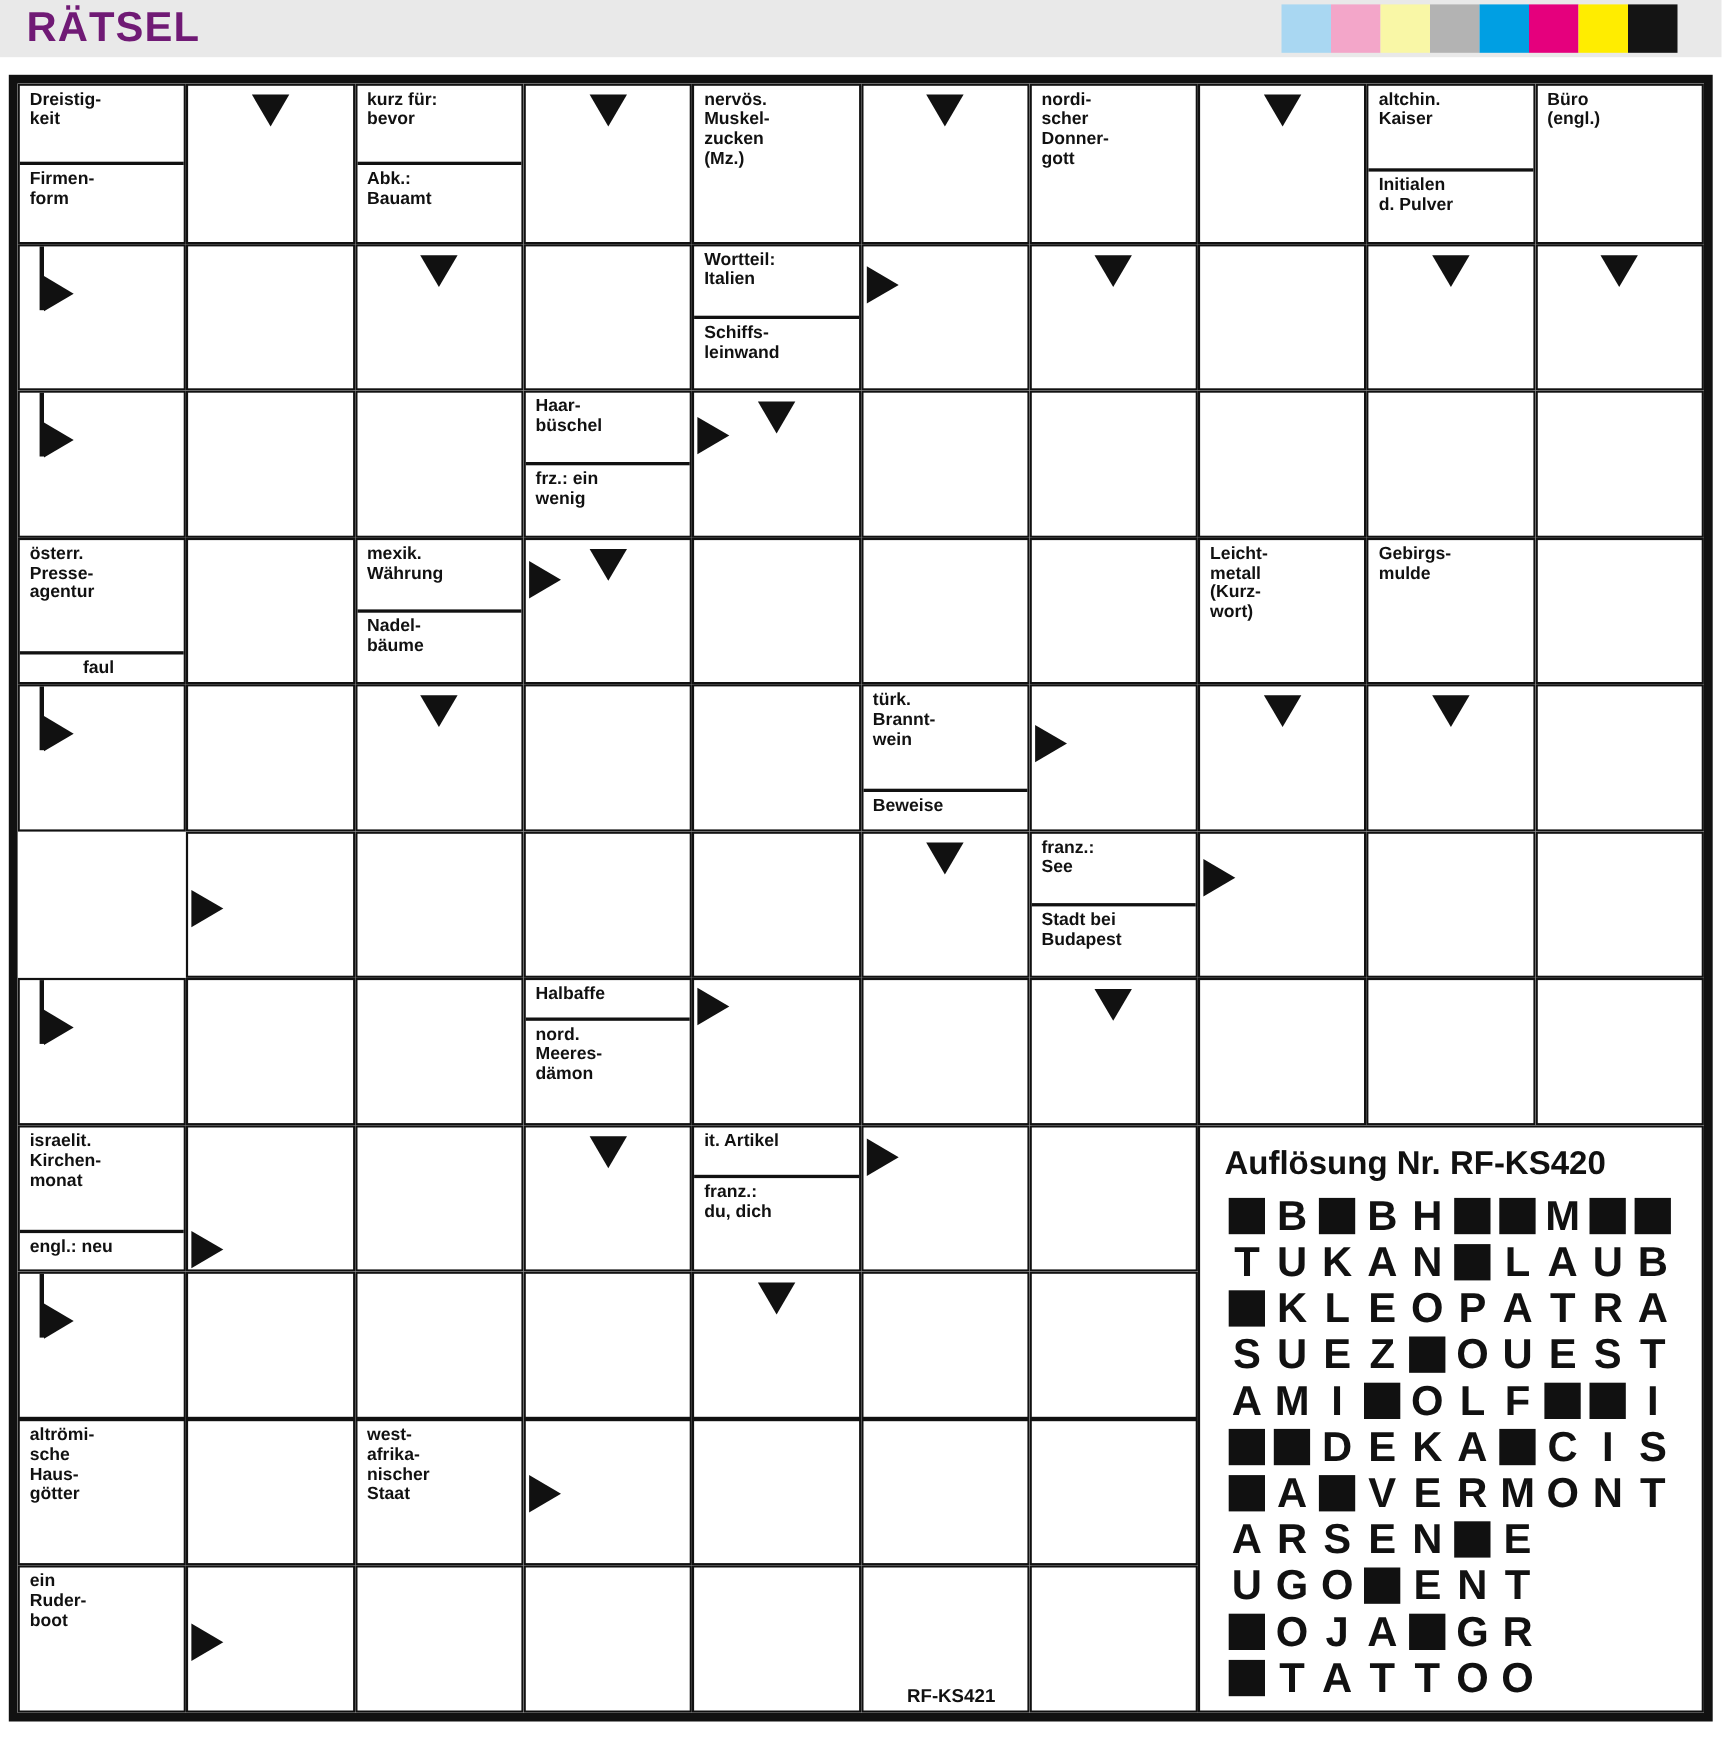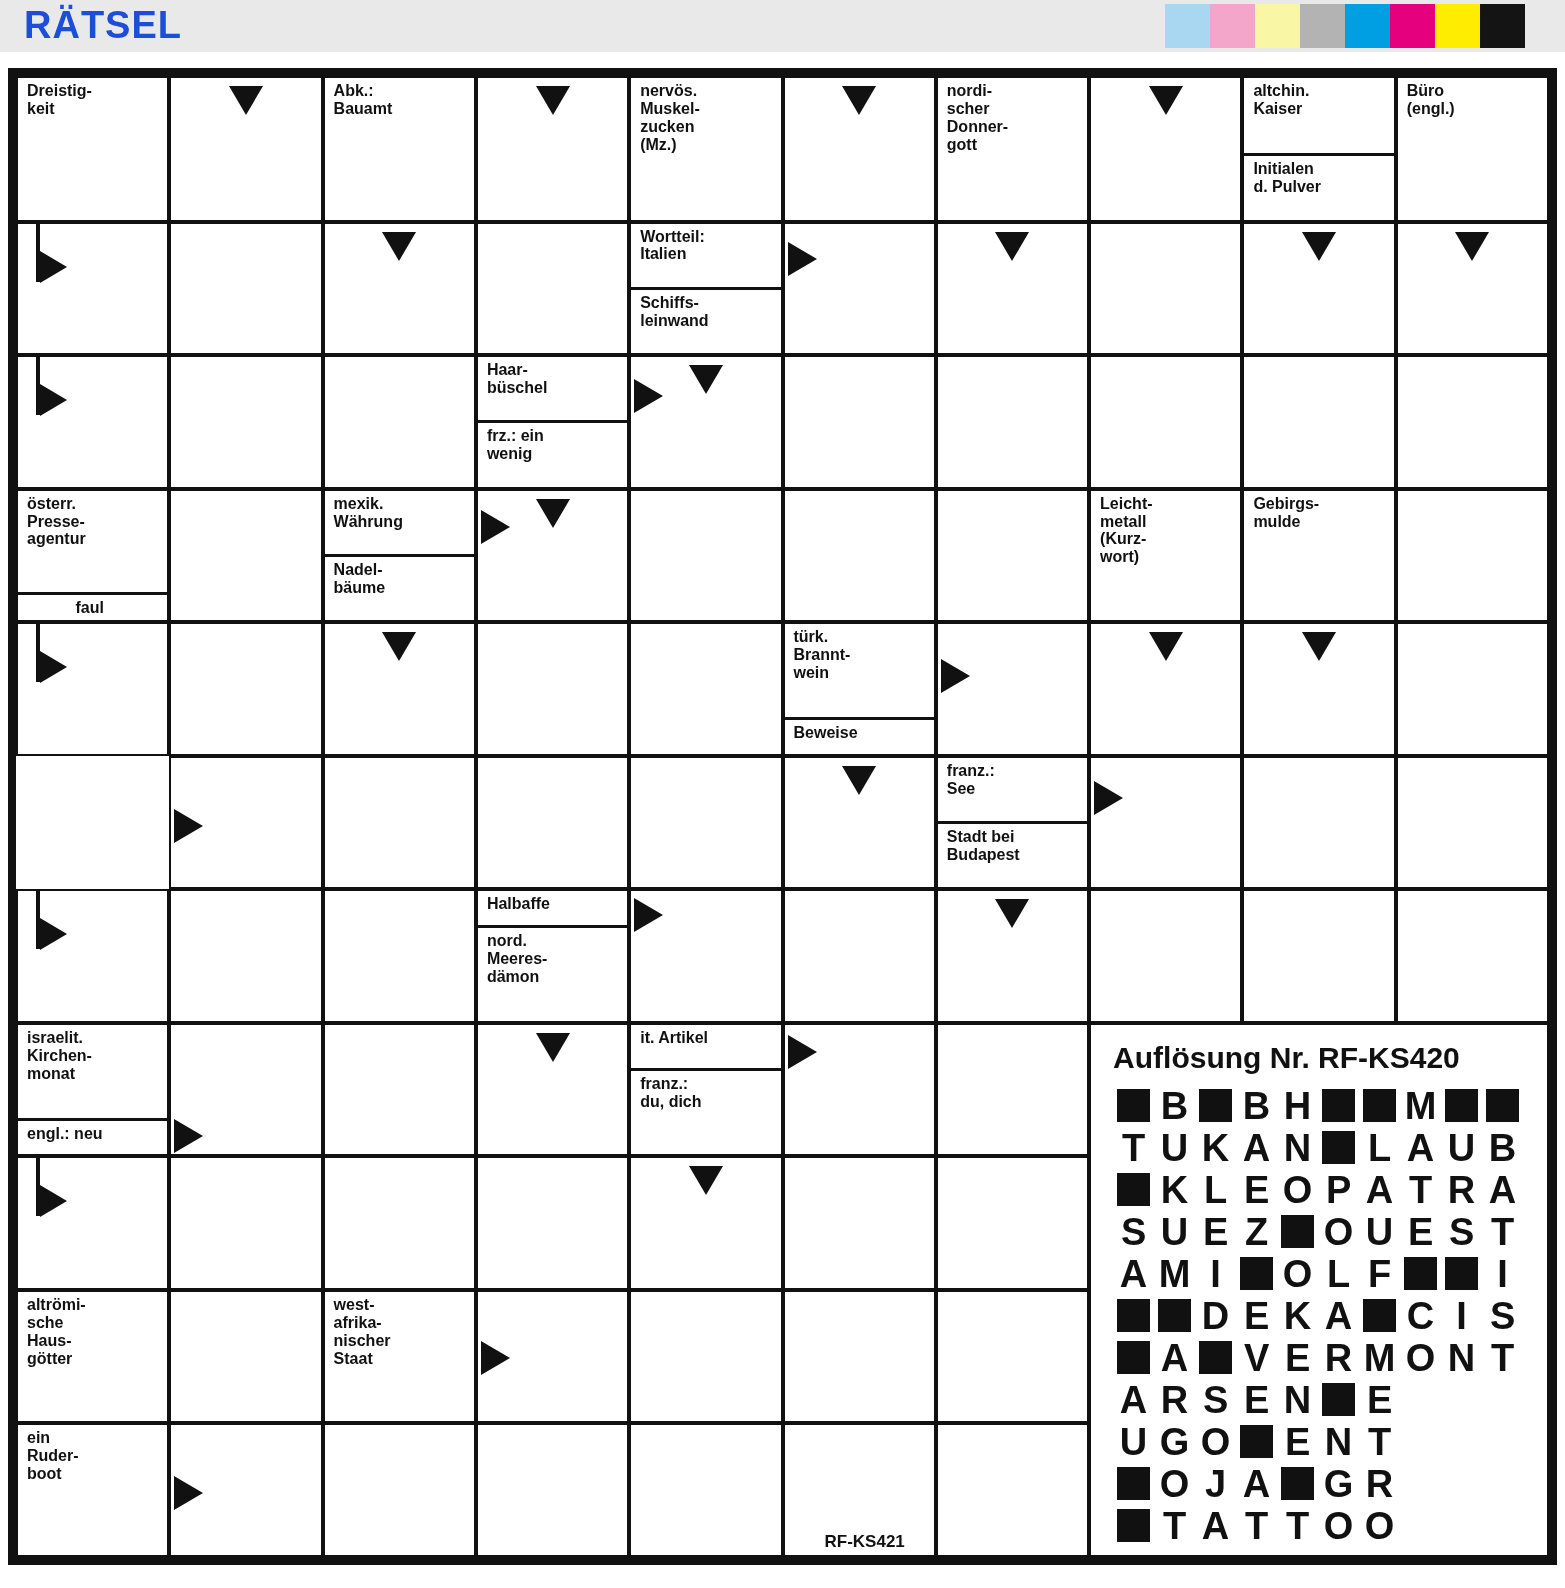--- a/index.html
+++ b/index.html
@@ -5,21 +5,21 @@
   * { box-sizing: border-box; }
   html,body { margin:0; padding:0; }
   body {
     width:1565px; height:1588px; background:#ffffff; position:relative;
     font-family:"Liberation Sans","DejaVu Sans",sans-serif; color:#111;
   }
   
   .header { position:absolute; top:0; left:0; width:1565px; height:52px; background:#e9e9e9; }
   .header-title {
     position:absolute; left:24px; top:4px; font-size:38px; font-weight:bold;
-    color:#1d4ed8; letter-spacing:1px;
+    color:#701a75; letter-spacing:1px;
   }
   .color-bars { position:absolute; right:40px; top:4px; display:flex; height:44px; }
   .color-swatch { width:45px; height:44px; }
 
   
   .puzzle {
     position:absolute; left:8px; top:68px; width:1549px; height:1497px;
     border:8px solid #111; background:#fff;
   }
   .grid {
@@ -253,25 +253,29 @@
             <div class="sol-cell">T</div>
             <div class="sol-cell">T</div>
             <div class="sol-cell">O</div>
             <div class="sol-cell">O</div>
           </div>
         </div>
     </div>
   <div class="cell clue" style="grid-area: 1 / 1;">
         <div class="part" style="flex-grow: 2;">Dreistig-
 keit</div>
+        <div class="part" style="flex-grow: 2;">Firmen-
+form</div>
       </div>
       <div class="cell" style="grid-area: 1 / 2;">
         <div class="arrow-down"></div>
       </div>
       <div class="cell clue" style="grid-area: 1 / 3;">
+        <div class="part" style="flex-grow: 2;">kurz für:
+bevor</div>
         <div class="part" style="flex-grow: 2;">Abk.:
 Bauamt</div>
       </div>
       <div class="cell" style="grid-area: 1 / 4;">
         <div class="arrow-down"></div>
       </div>
       <div class="cell clue" style="grid-area: 1 / 5;">
         <div class="part" style="flex-grow: 4;">nervös.
 Muskel-
 zucken

